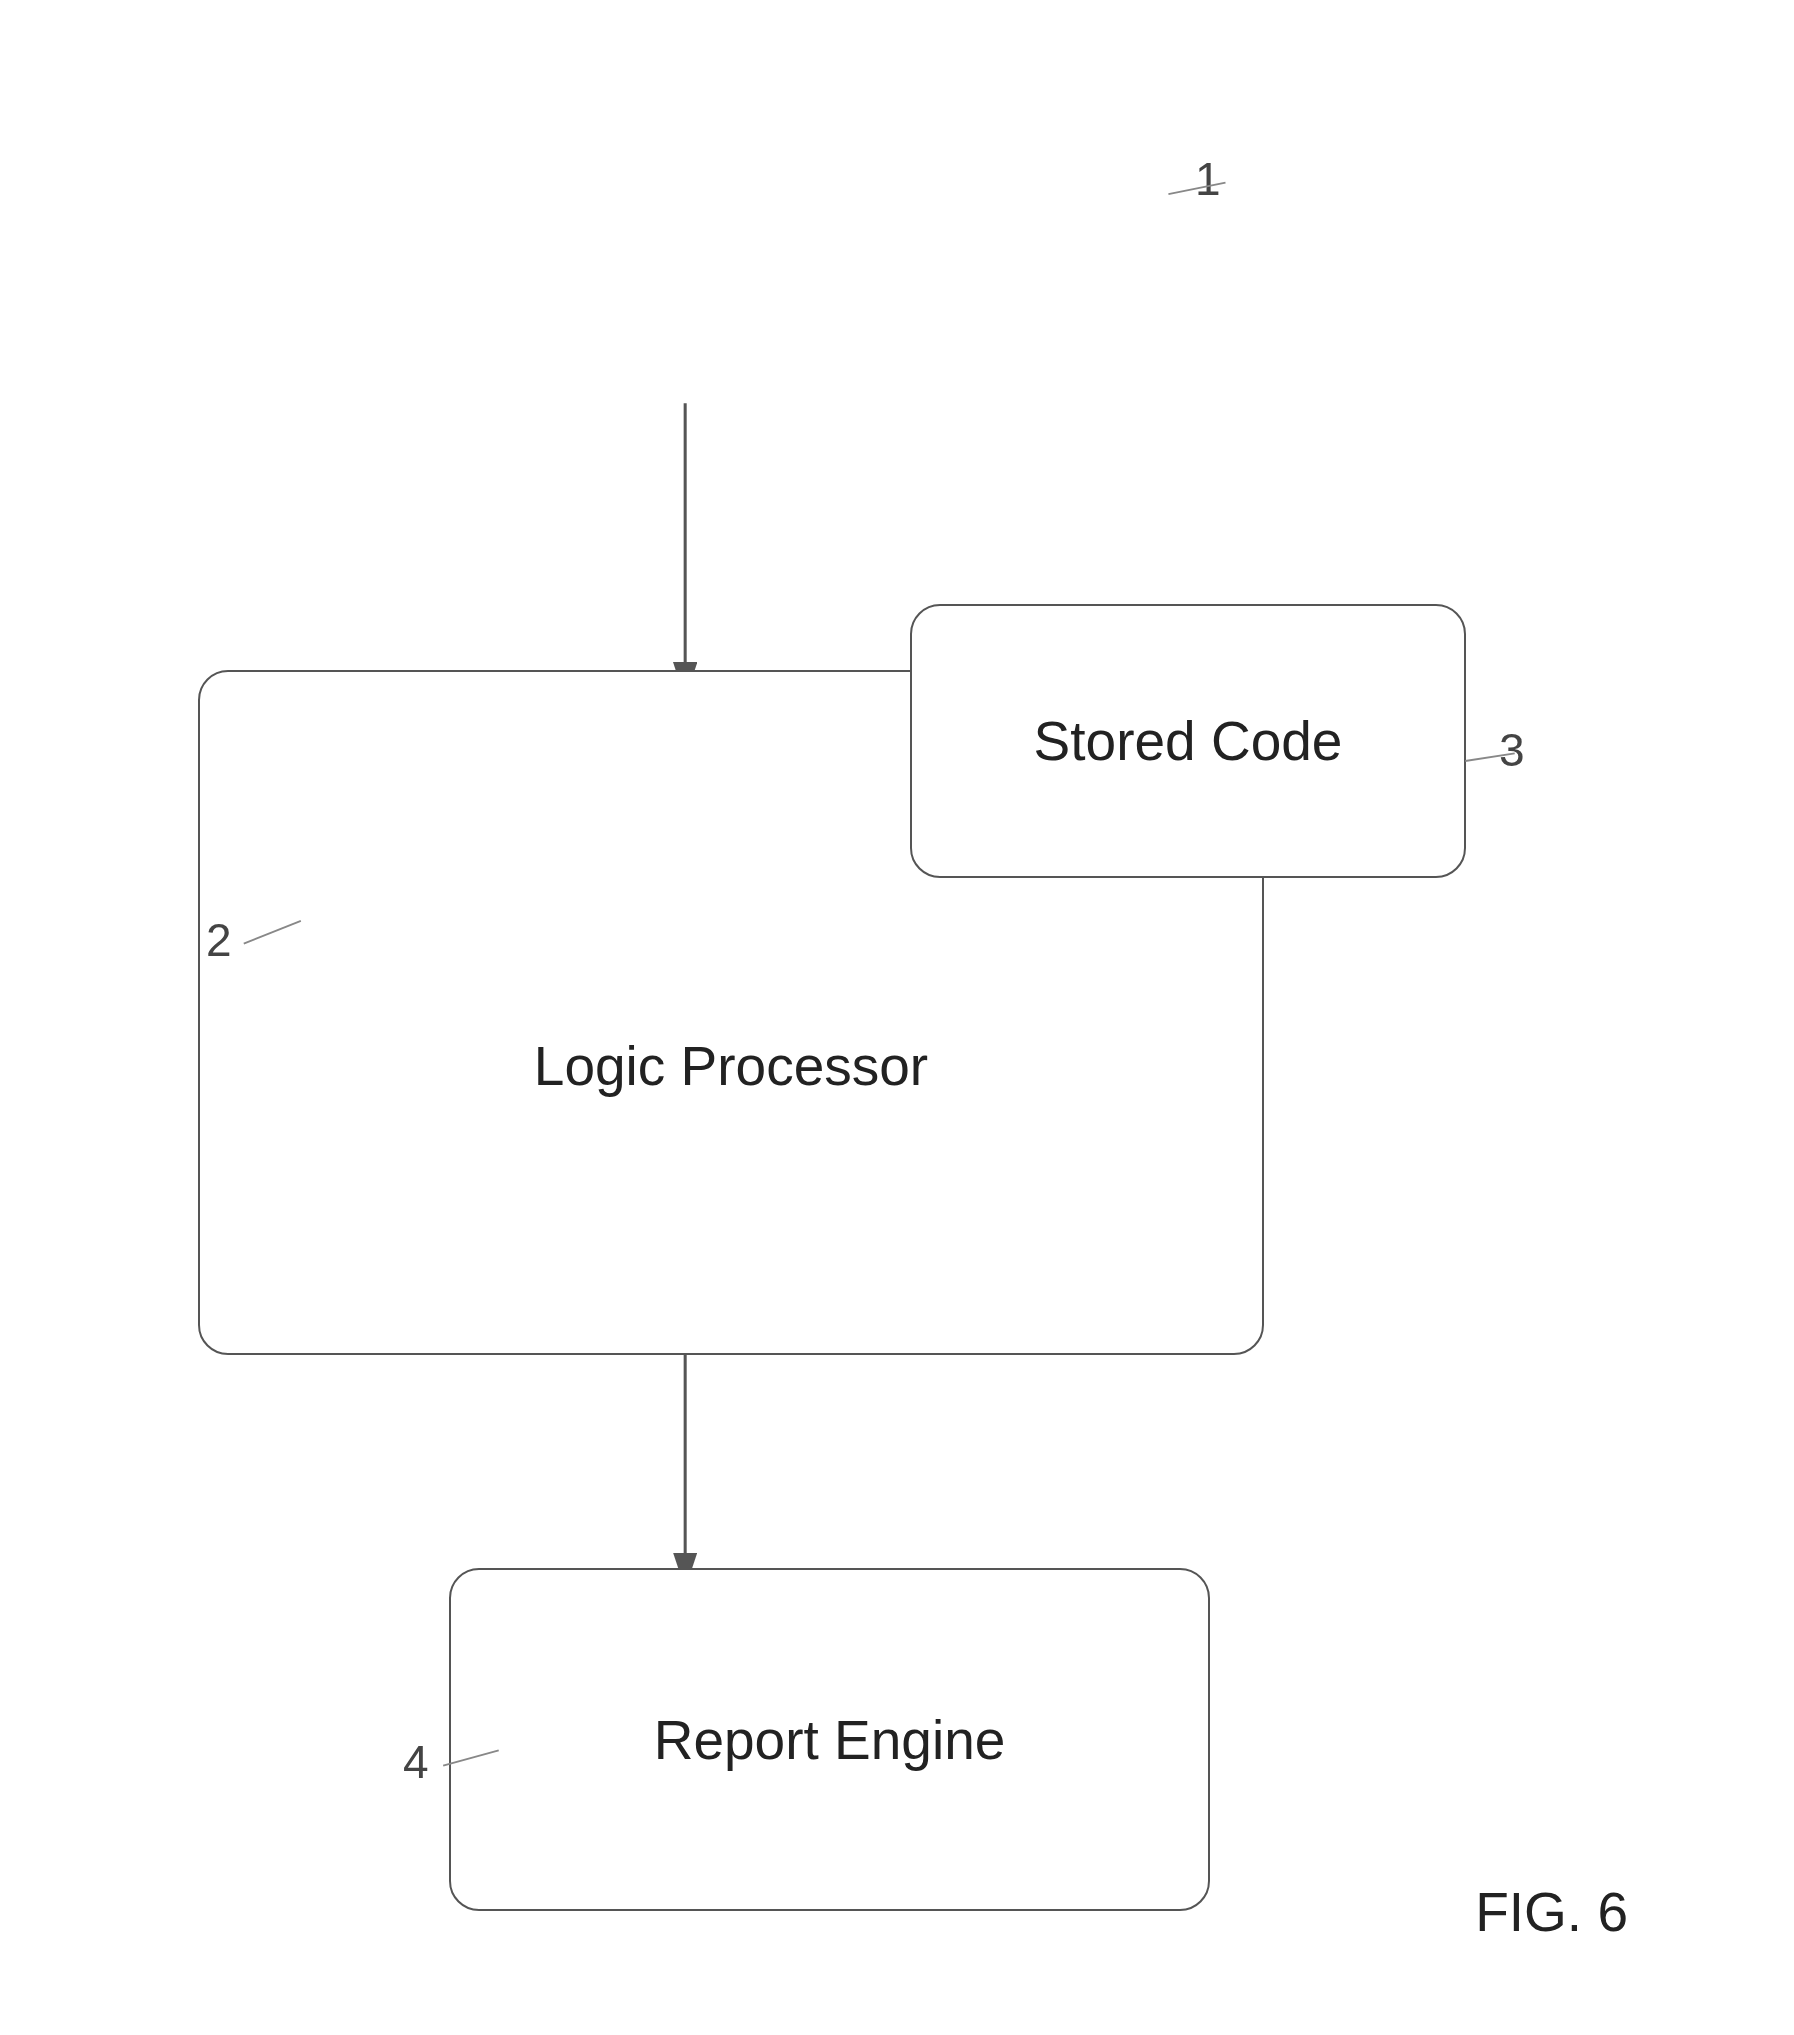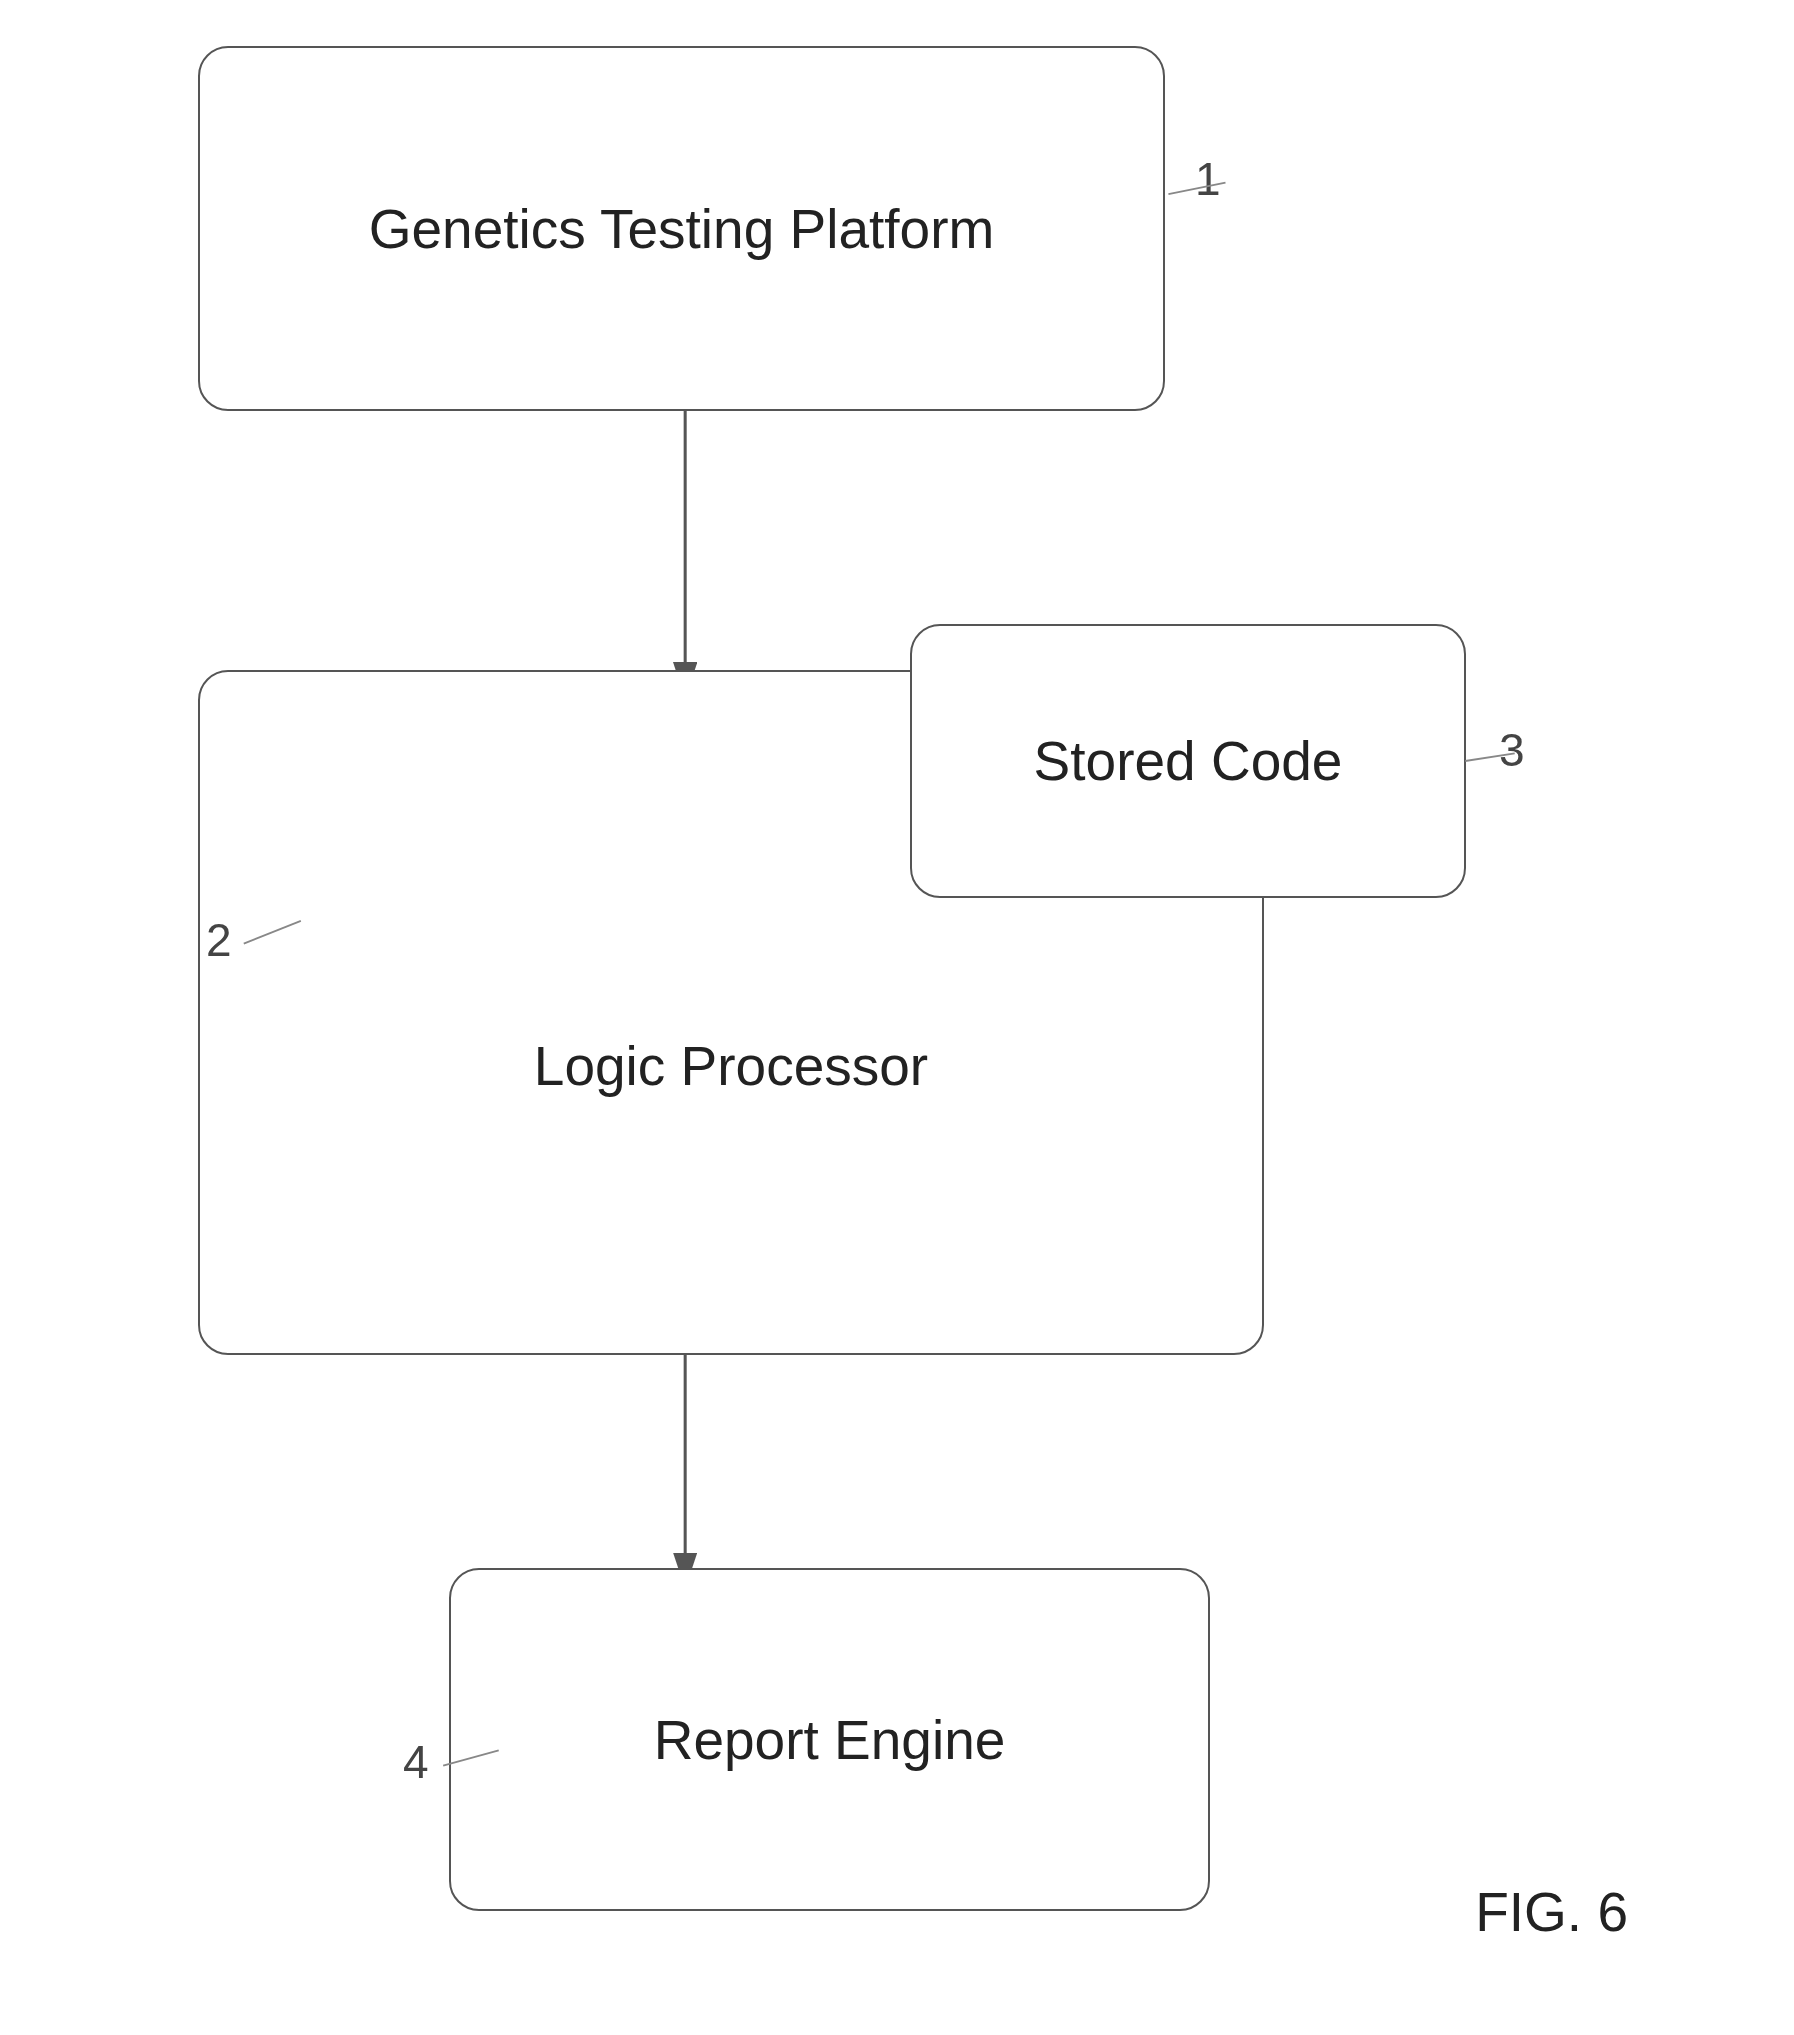--- a/index.html
+++ b/index.html
@@ -78,40 +78,37 @@
       </marker>
     </defs>
 
     <line x1="900" y1="530" x2="900" y2="910" stroke="#555" stroke-width="4" marker-end="url(#arrowhead)"></line>
 
     <line x1="1555" y1="1285" x2="1555" y2="1760" stroke="#555" stroke-width="4" marker-end="url(#arrowhead)"></line>
 
     <line x1="900" y1="1760" x2="900" y2="2080" stroke="#555" stroke-width="4" marker-end="url(#arrowhead)"></line>
   </svg>
 
-  <div class="box" style="left: 198px; top: 46px; width: 967px; height: 365px;">
-    <span class="box-label">Genetics Testing Platform</span>
-  </div>
 
   <span class="ref-number" style="left: 1195px; top: 152px;">1</span>
 
   <svg style="position:absolute;top:0;left:0;width:100%;height:100%;pointer-events:none;" viewBox="0 0 2358 2674" width="1795" height="2035">
     <line x1="1535" y1="255" x2="1610" y2="240" stroke="#888" stroke-width="2.5"></line>
   </svg>
 
   <div class="box" style="left: 198px; top: 670px; width: 1066px; height: 685px;">
     <span class="box-label" style="margin-top: 106px;">Logic Processor</span>
   </div>
 
   <span class="ref-number" style="left: 206px; top: 913px;">2</span>
   <svg style="position:absolute;top:0;left:0;width:100%;height:100%;pointer-events:none;" viewBox="0 0 2358 2674" width="1795" height="2035">
     <line x1="320" y1="1240" x2="395" y2="1210" stroke="#888" stroke-width="2.5"></line>
   </svg>
 
-  <div class="box" style="left: 910px; top: 624px; width: 556px; height: 274px;">
+  <div class="box" style="left: 910px; top: 604px; width: 556px; height: 274px;">
     <span class="box-label">Stored Code</span>
   </div>
 
   <span class="ref-number" style="left: 1499px; top: 723px;">3</span>
   <svg style="position:absolute;top:0;left:0;width:100%;height:100%;pointer-events:none;" viewBox="0 0 2358 2674" width="1795" height="2035">
     <line x1="1925" y1="1000" x2="1990" y2="990" stroke="#888" stroke-width="2.5"></line>
   </svg>
 
   <div class="box" style="left: 449px; top: 1568px; width: 761px; height: 343px;">
     <span class="box-label">Report Engine</span>

